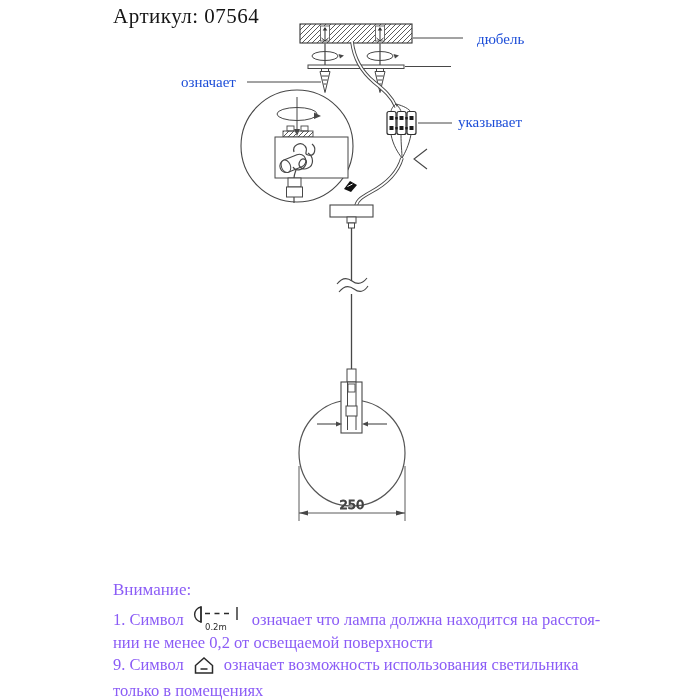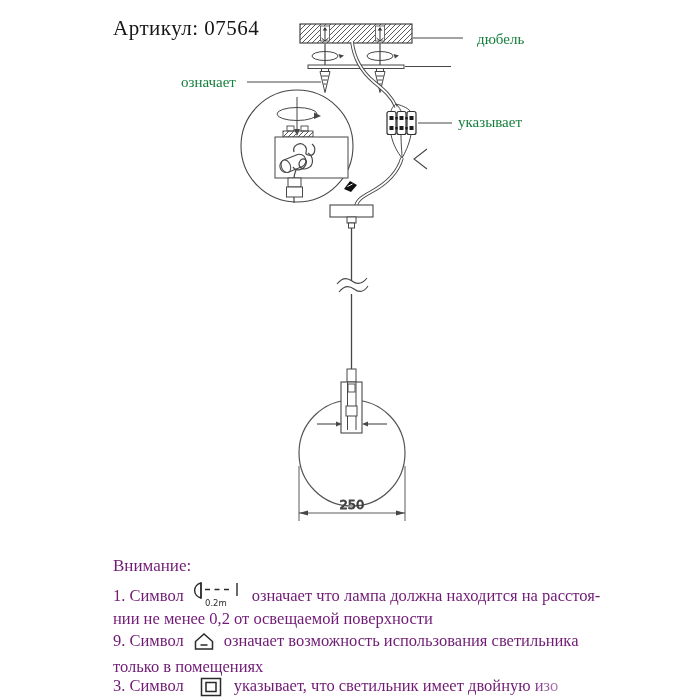--- a/index.html
+++ b/index.html
@@ -1,33 +1,33 @@
 <!DOCTYPE html>
 <html><head>
 <meta charset="utf-8">
 <style>
   html,body{margin:0;padding:0;background:#fff;}
   #page{position:relative;width:700px;height:700px;background:#fff;overflow:hidden;
         font-family:"Liberation Serif",serif;color:#1c1c1c;}
   .abs{position:absolute;white-space:nowrap;}
   .title{font-size:21px;letter-spacing:.5px;color:#161616;}
-  .lbl{font-size:15px;color:#15803d;}
-  .note-line{font-size:16.5px;color:#701a75;}
+  .lbl{font-size:15px;color:#1d4ed8;}
+  .note-line{font-size:16.5px;color:#8b5cf6;margin-top:24px;}
   .note-line .icon{display:inline-block;vertical-align:-6px;margin:0 7px;}
   .note-heading{font-size:17px;}
   svg text{font-family:"DejaVu Sans",sans-serif;}
   .fade-overlay{position:absolute;left:528px;top:672px;width:150px;height:28px;
         background:linear-gradient(to right, rgba(255,255,255,0), #ffffff 45%);}
 </style>
 </head>
 <body>
 
 <div id="page">
 
-  <div class="abs title" style="left:113px;top:16px;">Артикул: 07564</div>
+  <div class="abs title" style="left:113px;top:4px;">Артикул: 07564</div>
 
   <svg class="abs" style="left:0;top:0;" width="700" height="545" viewBox="0 0 700 545">
     <defs>
       <pattern id="hatch" width="5" height="5" patternUnits="userSpaceOnUse">
         <path d="M0,5 L5,0" stroke="#5a5a5a" stroke-width="1"></path>
       </pattern>
     </defs>
 
     <g>
       <rect x="300" y="24" width="112" height="19" fill="url(#hatch)" stroke="#333" stroke-width="1.1"></rect>

